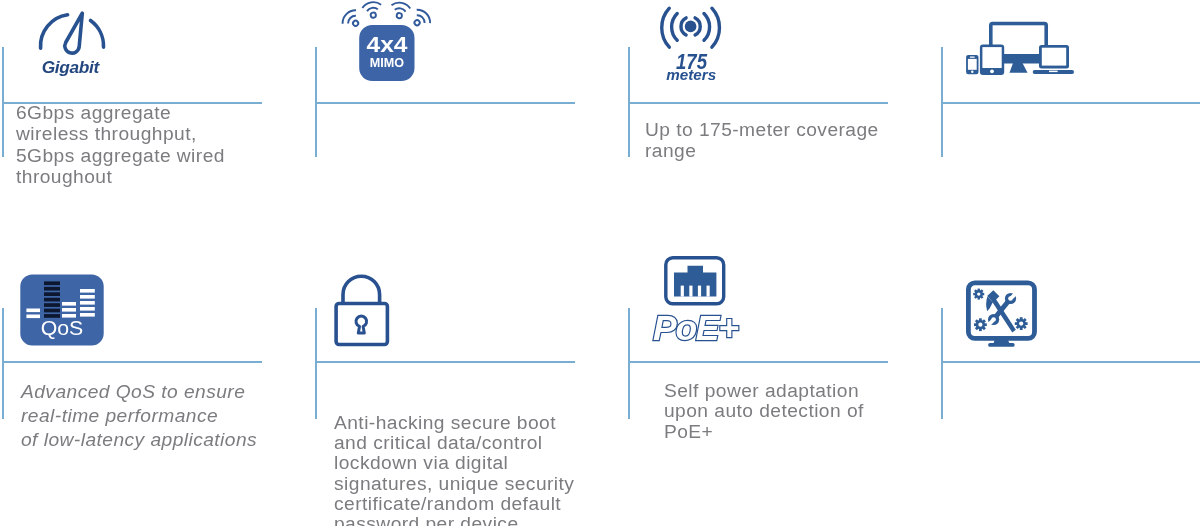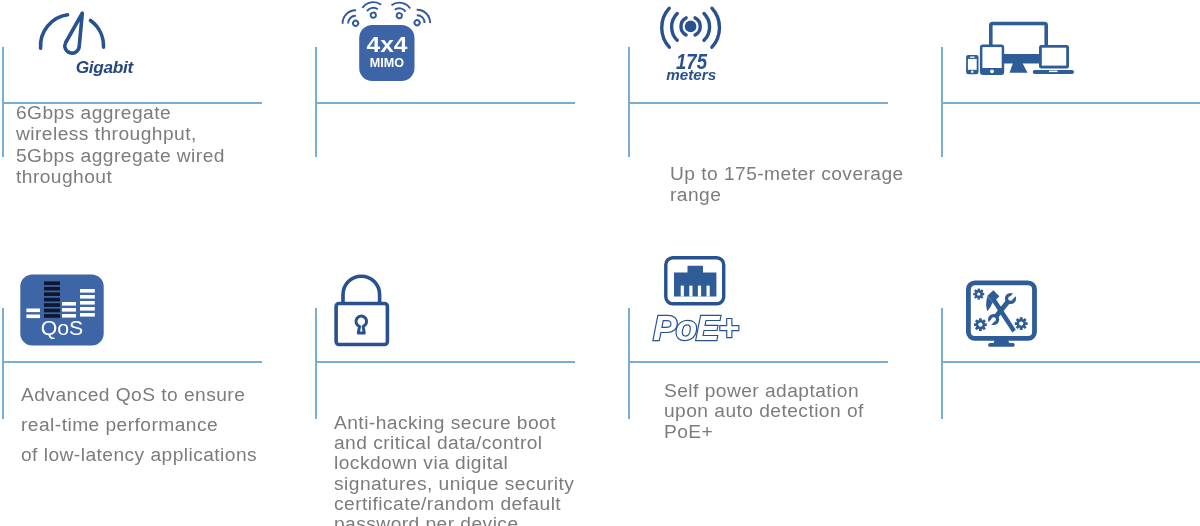--- a/index.html
+++ b/index.html
@@ -26,36 +26,36 @@
   <div class="vl" style="left:1.5px;top:307.5px;height:111px;"></div>
   <div class="hl" style="left:1.5px;top:361px;width:260px;"></div>
   <div class="vl" style="left:314.5px;top:307.5px;height:111px;"></div>
   <div class="hl" style="left:314.5px;top:361px;width:260px;"></div>
   <div class="vl" style="left:627.5px;top:307.5px;height:111px;"></div>
   <div class="hl" style="left:627.5px;top:361px;width:260px;"></div>
   <div class="vl" style="left:940.5px;top:307.5px;height:111px;"></div>
   <div class="hl" style="left:940.5px;top:361px;width:260px;"></div>
 
   <div class="t" style="left:16px;top:102px;">6Gbps aggregate<br>wireless throughput,<br>5Gbps aggregate wired<br>throughout</div>
-  <div class="t" style="left:670px;top:118.8px;margin-top:44px;">Up to 175-meter coverage<br>range</div>
-
-  <div class="t" style="left:21px;top:379.6px;line-height:30px;">Advanced QoS to ensure<br>real-time performance<br>of low-latency applications</div>
+  <div class="t" style="left:645px;top:118.8px;">Up to 175-meter coverage<br>range</div>
+
+  <div class="t" style="left:21px;top:379.6px;line-height:24px;font-style:italic;">Advanced QoS to ensure<br>real-time performance<br>of low-latency applications</div>
   <div class="t" style="left:334px;top:389px;line-height:20.2px;margin-top:24px;">Anti-hacking secure boot<br>and critical data/control<br>lockdown via digital<br>signatures, unique security<br>certificate/random default<br>password per device</div>
   <div class="t" style="left:664px;top:380.5px;line-height:20.9px;">Self power adaptation<br>upon auto detection of<br>PoE+</div>
 
   <svg class="ic" style="left:36px;top:8px;" width="72" height="48" viewBox="0 0 72 48">
     <g stroke="#27518f" stroke-width="3.6" fill="none" stroke-linecap="round">
       <path d="M 4.6 40.2 A 31.5 31.5 0 0 1 31.6 6.8"></path>
       <path d="M 54.5 12.5 A 31.5 31.5 0 0 1 67.5 39.1"></path>
       <path d="M 46.3 5.2 L 43.2 38.7 A 7.2 7.2 0 1 1 29.7 34.5 Z" fill="#fff" stroke-linejoin="round"></path>
     </g>
   </svg>
   <div style="position:absolute;left:34.3px;top:57.3px;width:72px;text-align:center;
        font-family:'Liberation Sans',sans-serif;font-weight:bold;font-style:italic;
-       font-size:17.3px;letter-spacing:-0.35px;color:#24477f;margin-left:34px;">Gigabit</div>
+       font-size:17.3px;letter-spacing:-0.35px;color:#24477f;">Gigabit</div>
 
   <svg class="ic" style="left:336px;top:0px;" width="100" height="84" viewBox="0 0 100 84">
     <g stroke="#30599b" stroke-width="1.9" fill="none">
       <g transform="translate(19.6,23.3) rotate(-45)">
         <circle cx="0" cy="0" r="2.6"></circle>
         <path d="M -5.5 -5.1 A 7.5 7.5 0 0 1 5.5 -5.1"></path>
         <path d="M -9.5 -8.9 A 13 13 0 0 1 9.5 -8.9"></path>
       </g>
       <g transform="translate(37.3,15.2) rotate(-10)">
         <circle cx="0" cy="0" r="2.6"></circle>

